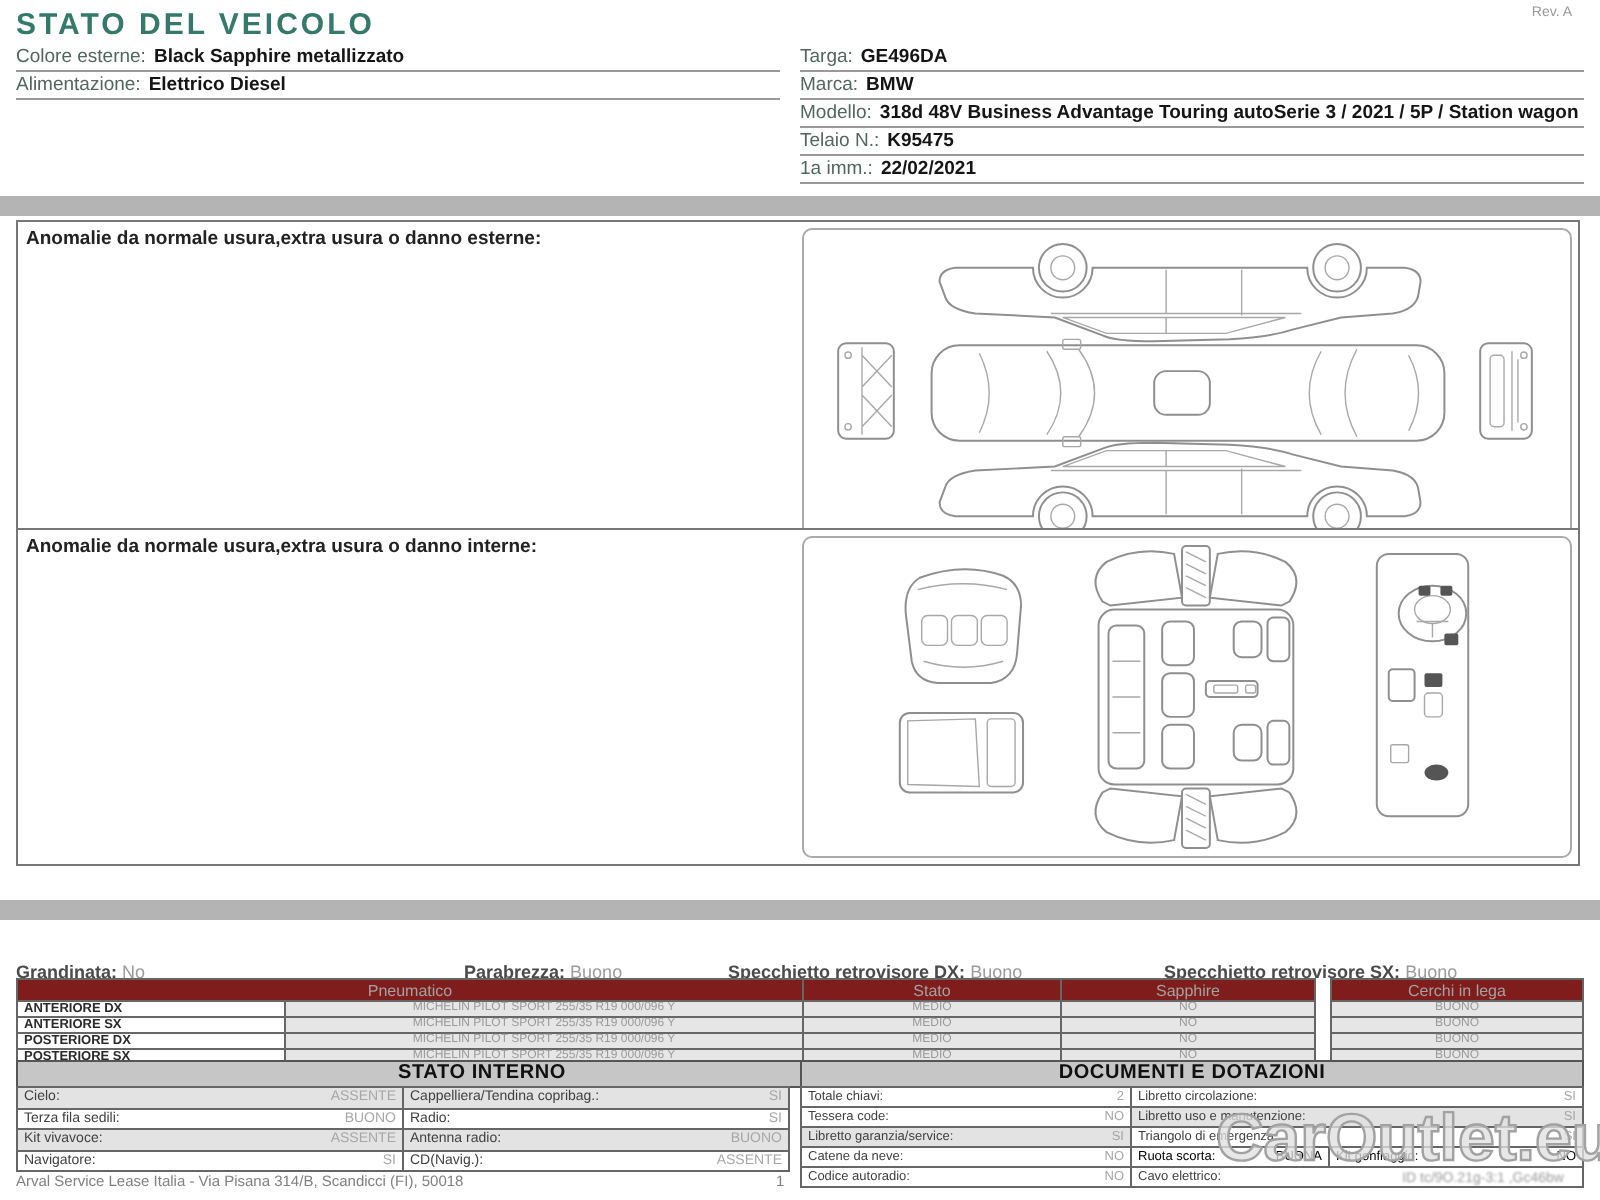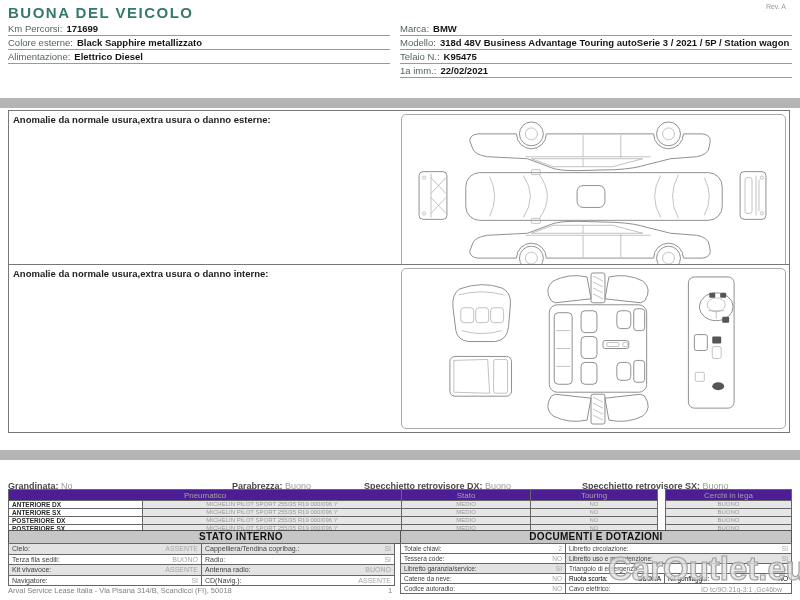--- a/index.html
+++ b/index.html
@@ -40,21 +40,21 @@
   #sum-grandinata{left:0;top:0;}
   #sum-parabrezza{left:224px;top:0;}
   #sum-specdx{left:356px;top:0;}
   #sum-specsx{left:574px;top:0;}
   #sum-blocchetto{left:0;top:12px;}
   
   table{border-collapse:collapse;}
   .tyretable{left:8px;top:489px;}
   .cerchitable{left:665px;top:489px;}
   .tyretable td,.tyretable th,.cerchitable td,.cerchitable th{border:1px solid #666;padding:0;}
-  th.tyhead{height:10px;font-size:8px;font-weight:normal;color:#a2a2a2;background:#4c1d95;}
+  th.tyhead{height:10px;font-size:8px;font-weight:normal;color:#a2a2a2;background:#7f1d1d;}
   td.typos{width:130px;height:7px;font-size:6.5px;font-weight:bold;color:#2a2a2a;padding-left:3px;background:#fff;line-height:7px;}
   td.tyval{text-align:center;font-size:6px;color:#9a9a9a;background:#e6e6e6;line-height:7px;}
   .w-spec{width:258px;} .w-stato{width:128px;} .w-term{width:126px;} .w-cerchi{width:125px;}
   
   .panelhead{border:1px solid #555;background:#c6c6c6;text-align:center;font-weight:bold;font-size:10px;color:#101010;height:12px;line-height:12px;letter-spacing:0.3px;}
   #p-interno{left:8px;top:530px;width:466px;}
   #p-doc{left:400px;top:530px;width:392px;}
   .panelbody{display:flex;}
   .pcol{display:flex;flex-direction:column;}
   .pcol + .pcol{margin-left:-1px;}
@@ -76,39 +76,39 @@
   .docid{right:18px;top:586px;font-size:7px;color:#9b9b9b;filter:blur(0.5px);z-index:31;}
   .watermark{
     right:-6px;top:550px;font-size:33px;font-weight:bold;letter-spacing:0;
     color:rgba(255,255,255,0.55);-webkit-text-stroke:1.2px #a2a2a2;
     text-shadow:0 0 1px rgba(150,150,150,0.5);z-index:30;
   }
 </style>
 </head>
 <body>
 
-<div class="abs title">BUONA DEL VEICOLO</div>
+<div class="abs title">STATO DEL VEICOLO</div>
 <div class="abs rev">Rev. A</div>
 
 <div class="abs hfields hf-left">
-  <div class="hrow">
-    <span class="lab">Km Percorsi:</span>
-    <span class="val">171699</span>
-  </div>
   <div class="hrow">
     <span class="lab">Colore esterne:</span>
     <span class="val">Black Sapphire metallizzato</span>
   </div>
   <div class="hrow">
     <span class="lab">Alimentazione:</span>
     <span class="val">Elettrico Diesel</span>
   </div>
 </div>
 
 <div class="abs hfields hf-right">
+  <div class="hrow">
+    <span class="lab">Targa:</span>
+    <span class="val">GE496DA</span>
+  </div>
   <div class="hrow">
     <span class="lab">Marca:</span>
     <span class="val">BMW</span>
   </div>
   <div class="hrow">
     <span class="lab">Modello:</span>
     <span class="val">318d 48V Business Advantage Touring autoSerie 3 / 2021 / 5P / Station wagon</span>
   </div>
   <div class="hrow">
     <span class="lab">Telaio N.:</span>
@@ -257,21 +257,21 @@
     <span class="lab">Blocchetto chiavi:</span>
     <span class="val">Buono</span>
   </div>
 </div>
 
 <table class="abs tyretable">
   <tbody>
       <tr>
     <th class="tyhead" colspan="2" style="width:390px;">Pneumatico</th>
     <th class="tyhead w-stato">Stato</th>
-    <th class="tyhead w-term">Touring</th>
+    <th class="tyhead w-term">Sapphire</th>
   </tr>
   <tr>
     <td class="typos">ANTERIORE DX</td>
     <td class="tyval w-spec">MICHELIN PILOT SPORT 255/35 R19 000/096 Y</td>
     <td class="tyval w-stato">MEDIO</td>
     <td class="tyval w-term">NO</td>
   </tr>
   <tr>
     <td class="typos">ANTERIORE SX</td>
     <td class="tyval w-spec">MICHELIN PILOT SPORT 255/35 R19 000/096 Y</td>

